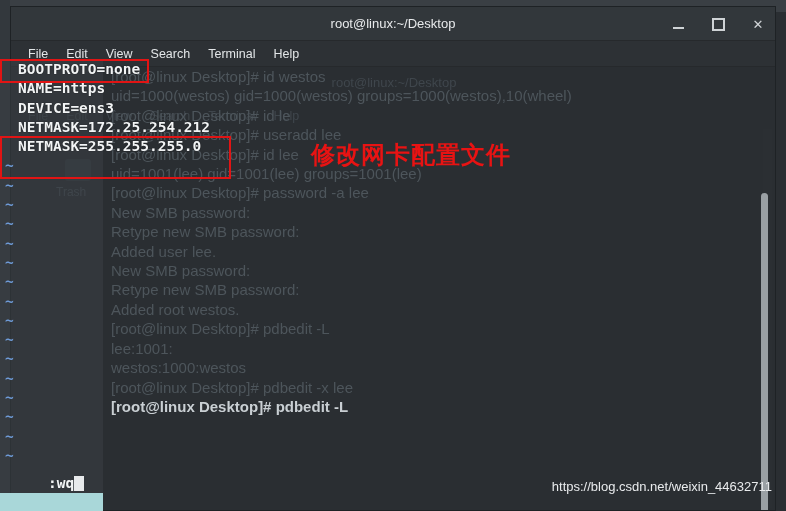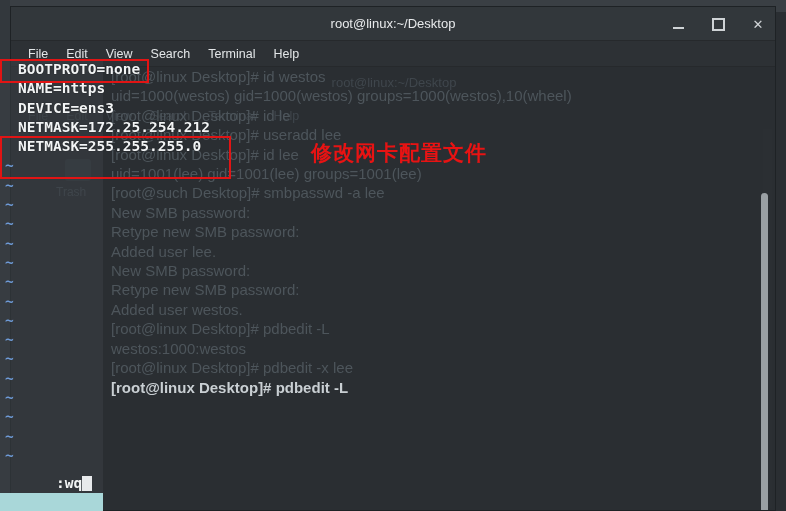--- a/index.html
+++ b/index.html
@@ -61,31 +61,31 @@
     background:#9aa0a4;border-radius:4px;cursor:pointer;}
 
   
   .vim{position:absolute;left:0;top:60px;width:103px;height:451px;background:#3a4046;opacity:.55;}
   .vim-text{position:absolute;left:0;top:60px;width:260px;height:451px;}
   .vline{color:#f2f4f5;font-size:14.5px;line-height:19.3px;white-space:pre;font-weight:bold;
     padding-left:10px;font-family:"DejaVu Sans Mono","Liberation Mono",monospace;
     text-shadow:0 0 1px rgba(0,0,0,.8);margin-left:8px;}
   .tilde{color:#6e9ad6;font-size:14.5px;line-height:19.3px;padding-left:5px;font-weight:bold;
     font-family:"DejaVu Sans Mono","Liberation Mono",monospace;}
-  .vim-cmd{position:absolute;left:16px;bottom:18px;width:103px;height:20px;padding-left:36px;}
+  .vim-cmd{position:absolute;left:8px;bottom:18px;width:103px;height:20px;padding-left:36px;}
   .vim-cmd-text{color:#f2f4f5;font-size:14.5px;font-weight:bold;padding-left:4px;line-height:20px;
     font-family:"DejaVu Sans Mono","Liberation Mono",monospace;}
   .vim-cursor{display:inline-block;width:10px;height:15px;background:#e8eaec;vertical-align:-3px;}
   .vim-bottombar{position:absolute;left:0;bottom:0;width:103px;height:18px;background:#a9d7d9;}
 
   
   .redbox{position:absolute;border:2px solid #e11414;box-sizing:border-box;pointer-events:none;}
   .redbox1{left:0;top:59px;width:149px;height:24px;}
   .redbox2{left:0;top:136px;width:231px;height:43px;}
-  .zh-note{position:absolute;left:311px;top:139px;color:#e81313;font-size:21px;font-weight:bold;
+  .zh-note{position:absolute;left:311px;top:139px;color:#e81313;font-size:24px;font-weight:bold;
     letter-spacing:1px;font-family:Liberation Mono, monospace;white-space:nowrap;}
 
   
   .watermark{position:absolute;right:14px;bottom:17px;color:#e9ebed;font-size:13px;
     font-family:"Liberation Sans","DejaVu Sans",sans-serif;white-space:nowrap;}
 </style>
 </head>
 <body>
 
 <div id="screen">
@@ -131,28 +131,29 @@
       <div class="ghost-trashicon"></div>
       <div class="ghost ghost-trash">Trash</div>
 
       <div class="tlines" id="terminal-lines">
           <div class="tline">[root@linux Desktop]# id westos</div>
           <div class="tline">uid=1000(westos) gid=1000(westos) groups=1000(westos),10(wheel)</div>
           <div class="tline">[root@linux Desktop]# id le</div>
           <div class="tline">[root@linux Desktop]# useradd lee</div>
           <div class="tline">[root@linux Desktop]# id lee</div>
           <div class="tline">uid=1001(lee) gid=1001(lee) groups=1001(lee)</div>
-          <div class="tline">[root@such Desktop]# smbpasswd -a lee</div>
+          <div class="tline">[root@linux Desktop]# password -a lee</div>
           <div class="tline">New SMB password:</div>
           <div class="tline">Retype new SMB password:</div>
           <div class="tline">Added user lee.</div>
           <div class="tline">New SMB password:</div>
           <div class="tline">Retype new SMB password:</div>
-          <div class="tline">Added user westos.</div>
+          <div class="tline">Added root westos.</div>
           <div class="tline">[root@linux Desktop]# pdbedit -L</div>
+          <div class="tline">lee:1001:</div>
           <div class="tline">westos:1000:westos</div>
           <div class="tline">[root@linux Desktop]# pdbedit -x lee</div>
           <div class="tline bright">[root@linux Desktop]# pdbedit -L</div>
         </div>
 
       <div class="scrollbar-track">
         <div class="scrollbar-thumb"></div>
       </div>
     </div>
   </div>
@@ -183,13 +184,14 @@
     </div>
   <div class="vim-cmd">
     <div class="vim-cmd-text"><span id="vimcmd">:wq</span><span class="vim-cursor"></span></div>
   </div>
   <div class="vim-bottombar"></div>
 
   <div class="redbox redbox1" style="border-color: rgb(225, 20, 20);"></div>
   <div class="redbox redbox2" style="border-color: rgb(225, 20, 20);"></div>
   <div class="zh-note" style="color: rgb(232, 19, 19);">修改网卡配置文件</div>
 
+  <div class="watermark">https://blog.csdn.net/weixin_44632711</div>
 </div>
 
 </body></html>

